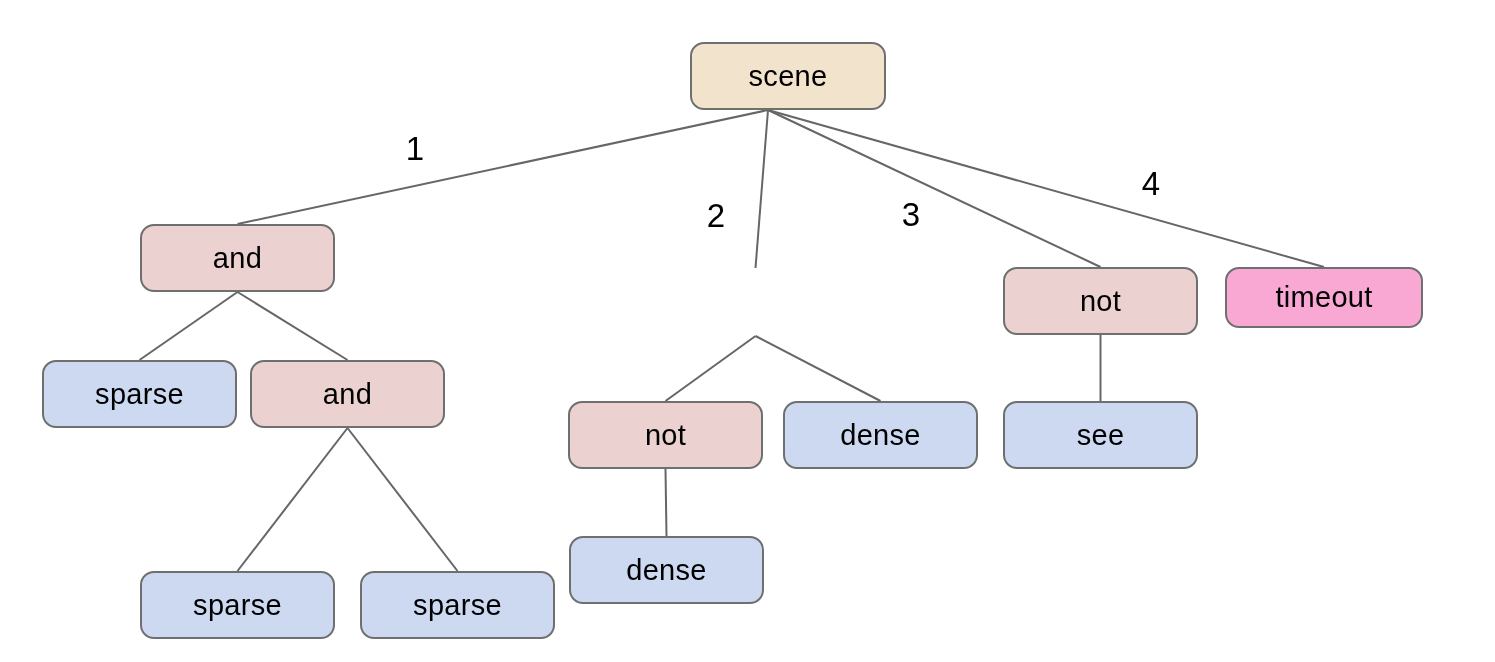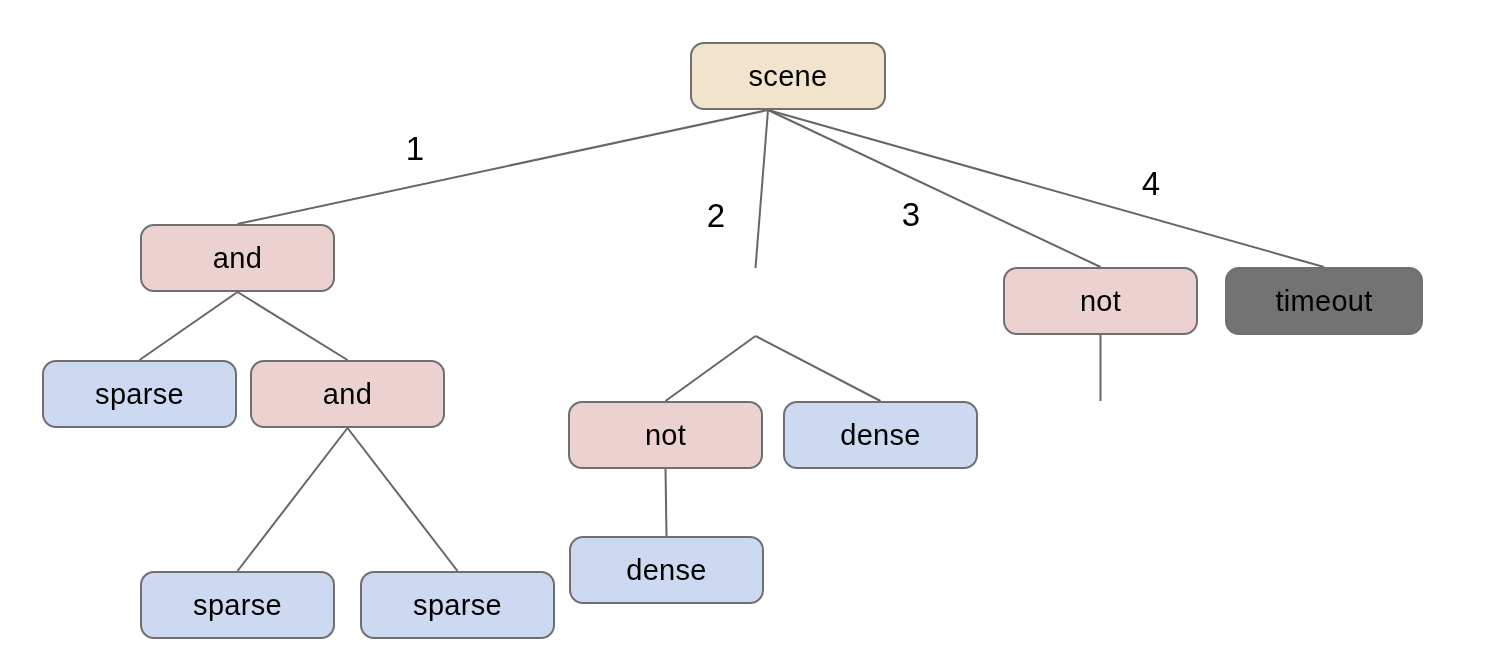--- a/index.html
+++ b/index.html
@@ -65,14 +65,15 @@
     <div class="node" style="left: 670px; top: 42px; width: 196px; height: 68px; background: rgb(242, 228, 204); border-color: rgb(111, 111, 111); color: rgb(0, 0, 0); margin-left: 20px;">scene</div>
     <div class="node" style="left: 140px; top: 224px; width: 195px; height: 68px; background: rgb(235, 210, 209); border-color: rgb(111, 111, 111); color: rgb(0, 0, 0);">and</div>
     <div class="node" style="left: 42px; top: 360px; width: 195px; height: 68px; background: rgb(204, 217, 241); border-color: rgb(111, 111, 111); color: rgb(0, 0, 0);">sparse</div>
     <div class="node" style="left: 250px; top: 360px; width: 195px; height: 68px; background: rgb(235, 210, 209); border-color: rgb(111, 111, 111); color: rgb(0, 0, 0);">and</div>
     <div class="node" style="left: 140px; top: 571px; width: 195px; height: 68px; background: rgb(204, 217, 241); border-color: rgb(111, 111, 111); color: rgb(0, 0, 0);">sparse</div>
     <div class="node" style="left: 360px; top: 571px; width: 195px; height: 68px; background: rgb(204, 217, 241); border-color: rgb(111, 111, 111); color: rgb(0, 0, 0);">sparse</div>
     <div class="node" style="left: 568px; top: 401px; width: 195px; height: 68px; background: rgb(235, 210, 209); border-color: rgb(111, 111, 111); color: rgb(0, 0, 0);">not</div>
     <div class="node" style="left: 783px; top: 401px; width: 195px; height: 68px; background: rgb(204, 217, 241); border-color: rgb(111, 111, 111); color: rgb(0, 0, 0);">dense</div>
     <div class="node" style="left: 569px; top: 536px; width: 195px; height: 68px; background: rgb(204, 217, 241); border-color: rgb(111, 111, 111); color: rgb(0, 0, 0);">dense</div>
     <div class="node" style="left: 1003px; top: 267px; width: 195px; height: 68px; background: rgb(235, 210, 209); border-color: rgb(111, 111, 111); color: rgb(0, 0, 0);">not</div>
-    <div class="node" style="left: 1225px; top: 267px; width: 198px; height: 68px; background: #737373; border-color: rgb(111, 111, 111); color: rgb(0, 0, 0);">timeout</div>
+    <div class="node" style="left: 1003px; top: 401px; width: 195px; height: 68px; background: rgb(204, 217, 241); border-color: rgb(111, 111, 111); color: rgb(0, 0, 0);">see</div>
+    <div class="node" style="left: 1225px; top: 267px; width: 198px; height: 61px; background: #f9a8d4; border-color: rgb(111, 111, 111); color: rgb(0, 0, 0);">timeout</div>
   </div>
 
 </body></html>

